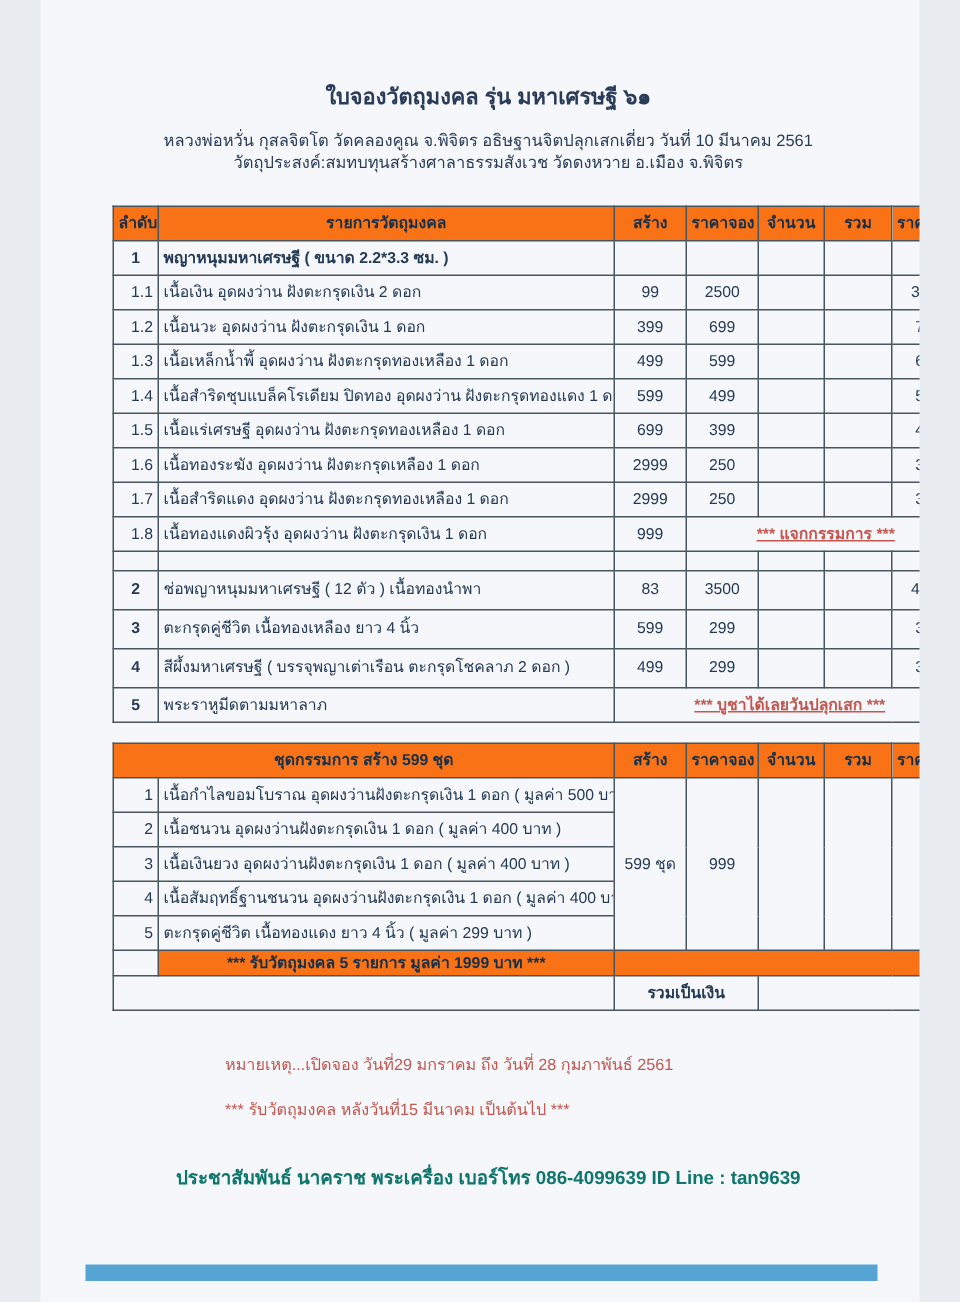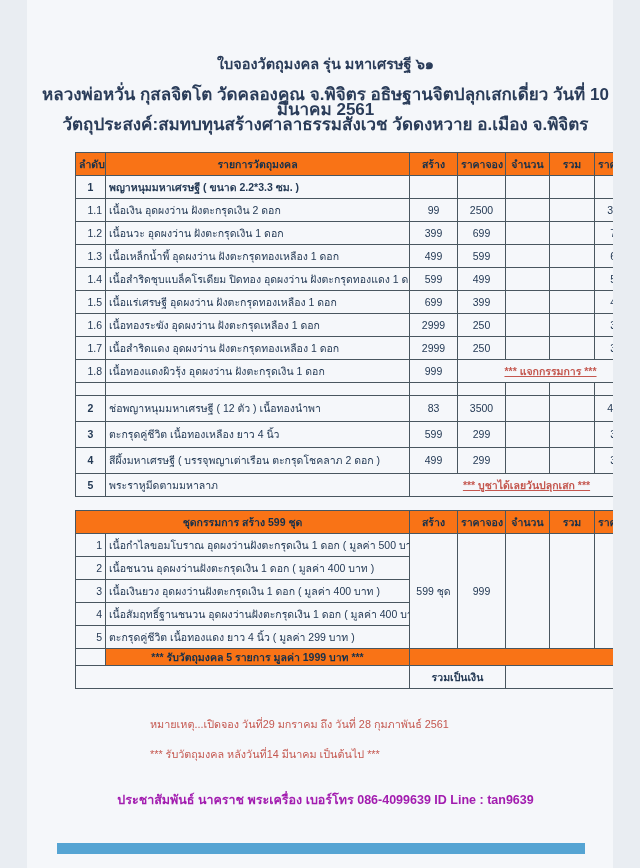--- a/index.html
+++ b/index.html
@@ -1,37 +1,37 @@
 <!DOCTYPE html>
 <html><head>
 <meta charset="utf-8">
 <style>
   html,body{margin:0;padding:0;}
   body{background:#e9edf2;font-family:"Liberation Sans","DejaVu Sans",sans-serif;}
   .page{position:relative;width:575px;height:868px;margin:0 auto;background:#f5f7fa;overflow:hidden;color:#243a55;padding-left:11px;}
   .hdr{ text-align:center; }
   .hdr h1{margin:52px 0 0;font-size:14.5px;font-weight:bold;color:#2a3c59;}
-  .hdr .sub{margin:12px 0 0;font-size:17px;font-weight:bold;color:#2a3c59;line-height:15px;}
+  .hdr .sub{margin:12px 0 0;font-size:11px;font-weight:normal;color:#2a3c59;line-height:15px;}
   table.t{border-collapse:collapse;table-layout:fixed;margin-left:37px;width:568px;font-size:10.5px;}
   table.t td, table.t th{border:1px solid #49565f;padding:0 3px;height:22px;line-height:1.15;overflow:hidden;white-space:nowrap;}
   .t1{margin-top:20px;}
   .t2{margin-top:13px;}
   th.blue, td.blue{background:#f97316;color:#15304b;font-weight:bold;text-align:center;}
   td.num{text-align:center;}
   td.rno{text-align:right;padding-right:4px;}
   td.item{text-align:left;padding-left:5px;}
   td.bold{font-weight:bold;}
   td.red{color:#c4574f;text-align:center;font-weight:bold;text-decoration:underline;}
   tr.spacer td{height:12px;}
   tr.tall td{height:25px;}
   td.nb{border:none;background:transparent;}
   td.sum{font-weight:bold;text-align:center;height:31px;}
   .notes{margin:27px 0 0 112px;font-size:10.8px;color:#c4574f;font-weight:normal;}
   .notes p{margin:0 0 13px;}
-  .contact{margin:27px 0 0;text-align:center;font-size:12.5px;font-weight:bold;color:#a21caf;}
+  .contact{margin:27px 0 0;text-align:center;font-size:12.5px;font-weight:bold;color:#0f766e;}
   .bottombar{position:absolute;left:30px;right:28px;top:843px;height:11px;background:#55a4d3;}
 </style>
 </head>
 <body>
 
 <div class="page">
 
   <div class="hdr">
     <h1>ใบจองวัตถุมงคล รุ่น มหาเศรษฐี ๖๑</h1>
     <div class="sub">
@@ -234,20 +234,20 @@
     <tr>
       <td class="nb" colspan="2"></td>
       <td class="sum" colspan="2">รวมเป็นเงิน</td>
       <td colspan="3"></td>
     </tr>
   </tbody>
     </table>
 
   <div class="notes">
     <p>หมายเหตุ...เปิดจอง วันที่29 มกราคม ถึง วันที่ 28 กุมภาพันธ์ 2561</p>
-    <p>*** รับวัตถุมงคล หลังวันที่14 มีนาคม เป็นต้นไป ***</p>
+    <p>*** รับวัตถุมงคล หลังวันที่15 มีนาคม เป็นต้นไป ***</p>
   </div>
 
   <p class="contact">ประชาสัมพันธ์ นาคราช พระเครื่อง เบอร์โทร 086-4099639  ID Line : tan9639</p>
 
   <div class="bottombar"></div>
 
 </div>
 
 </body></html>

